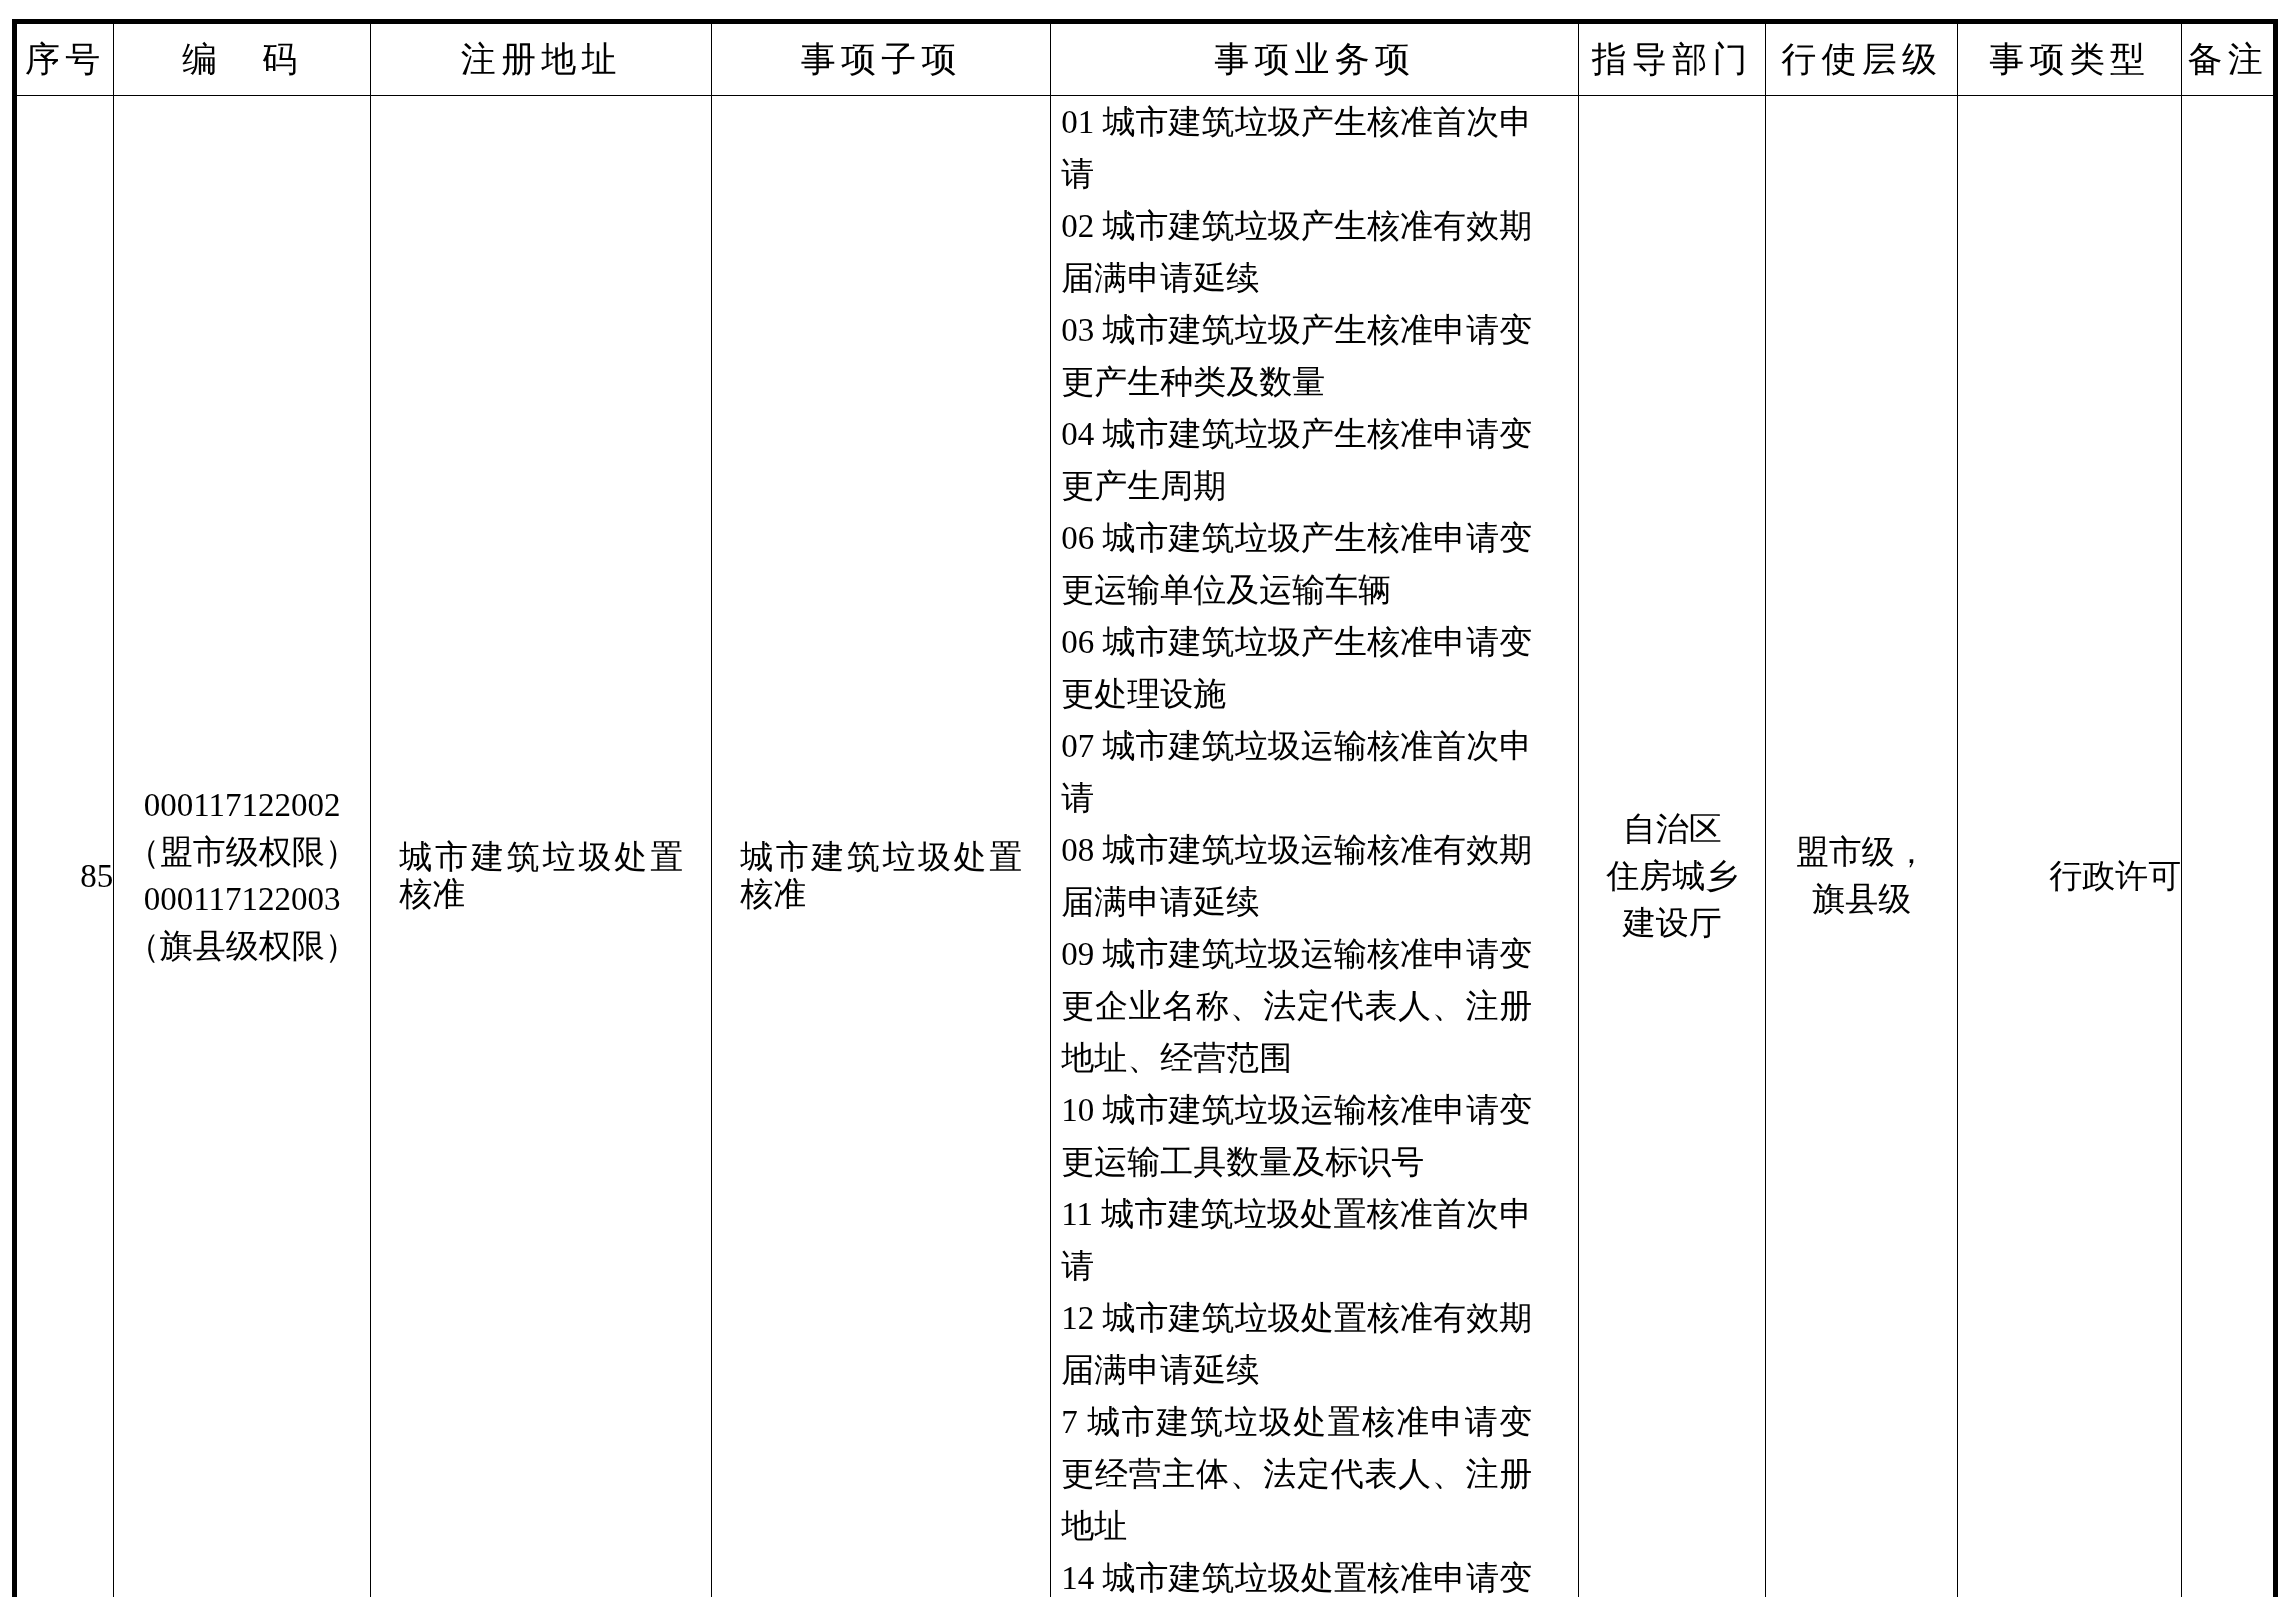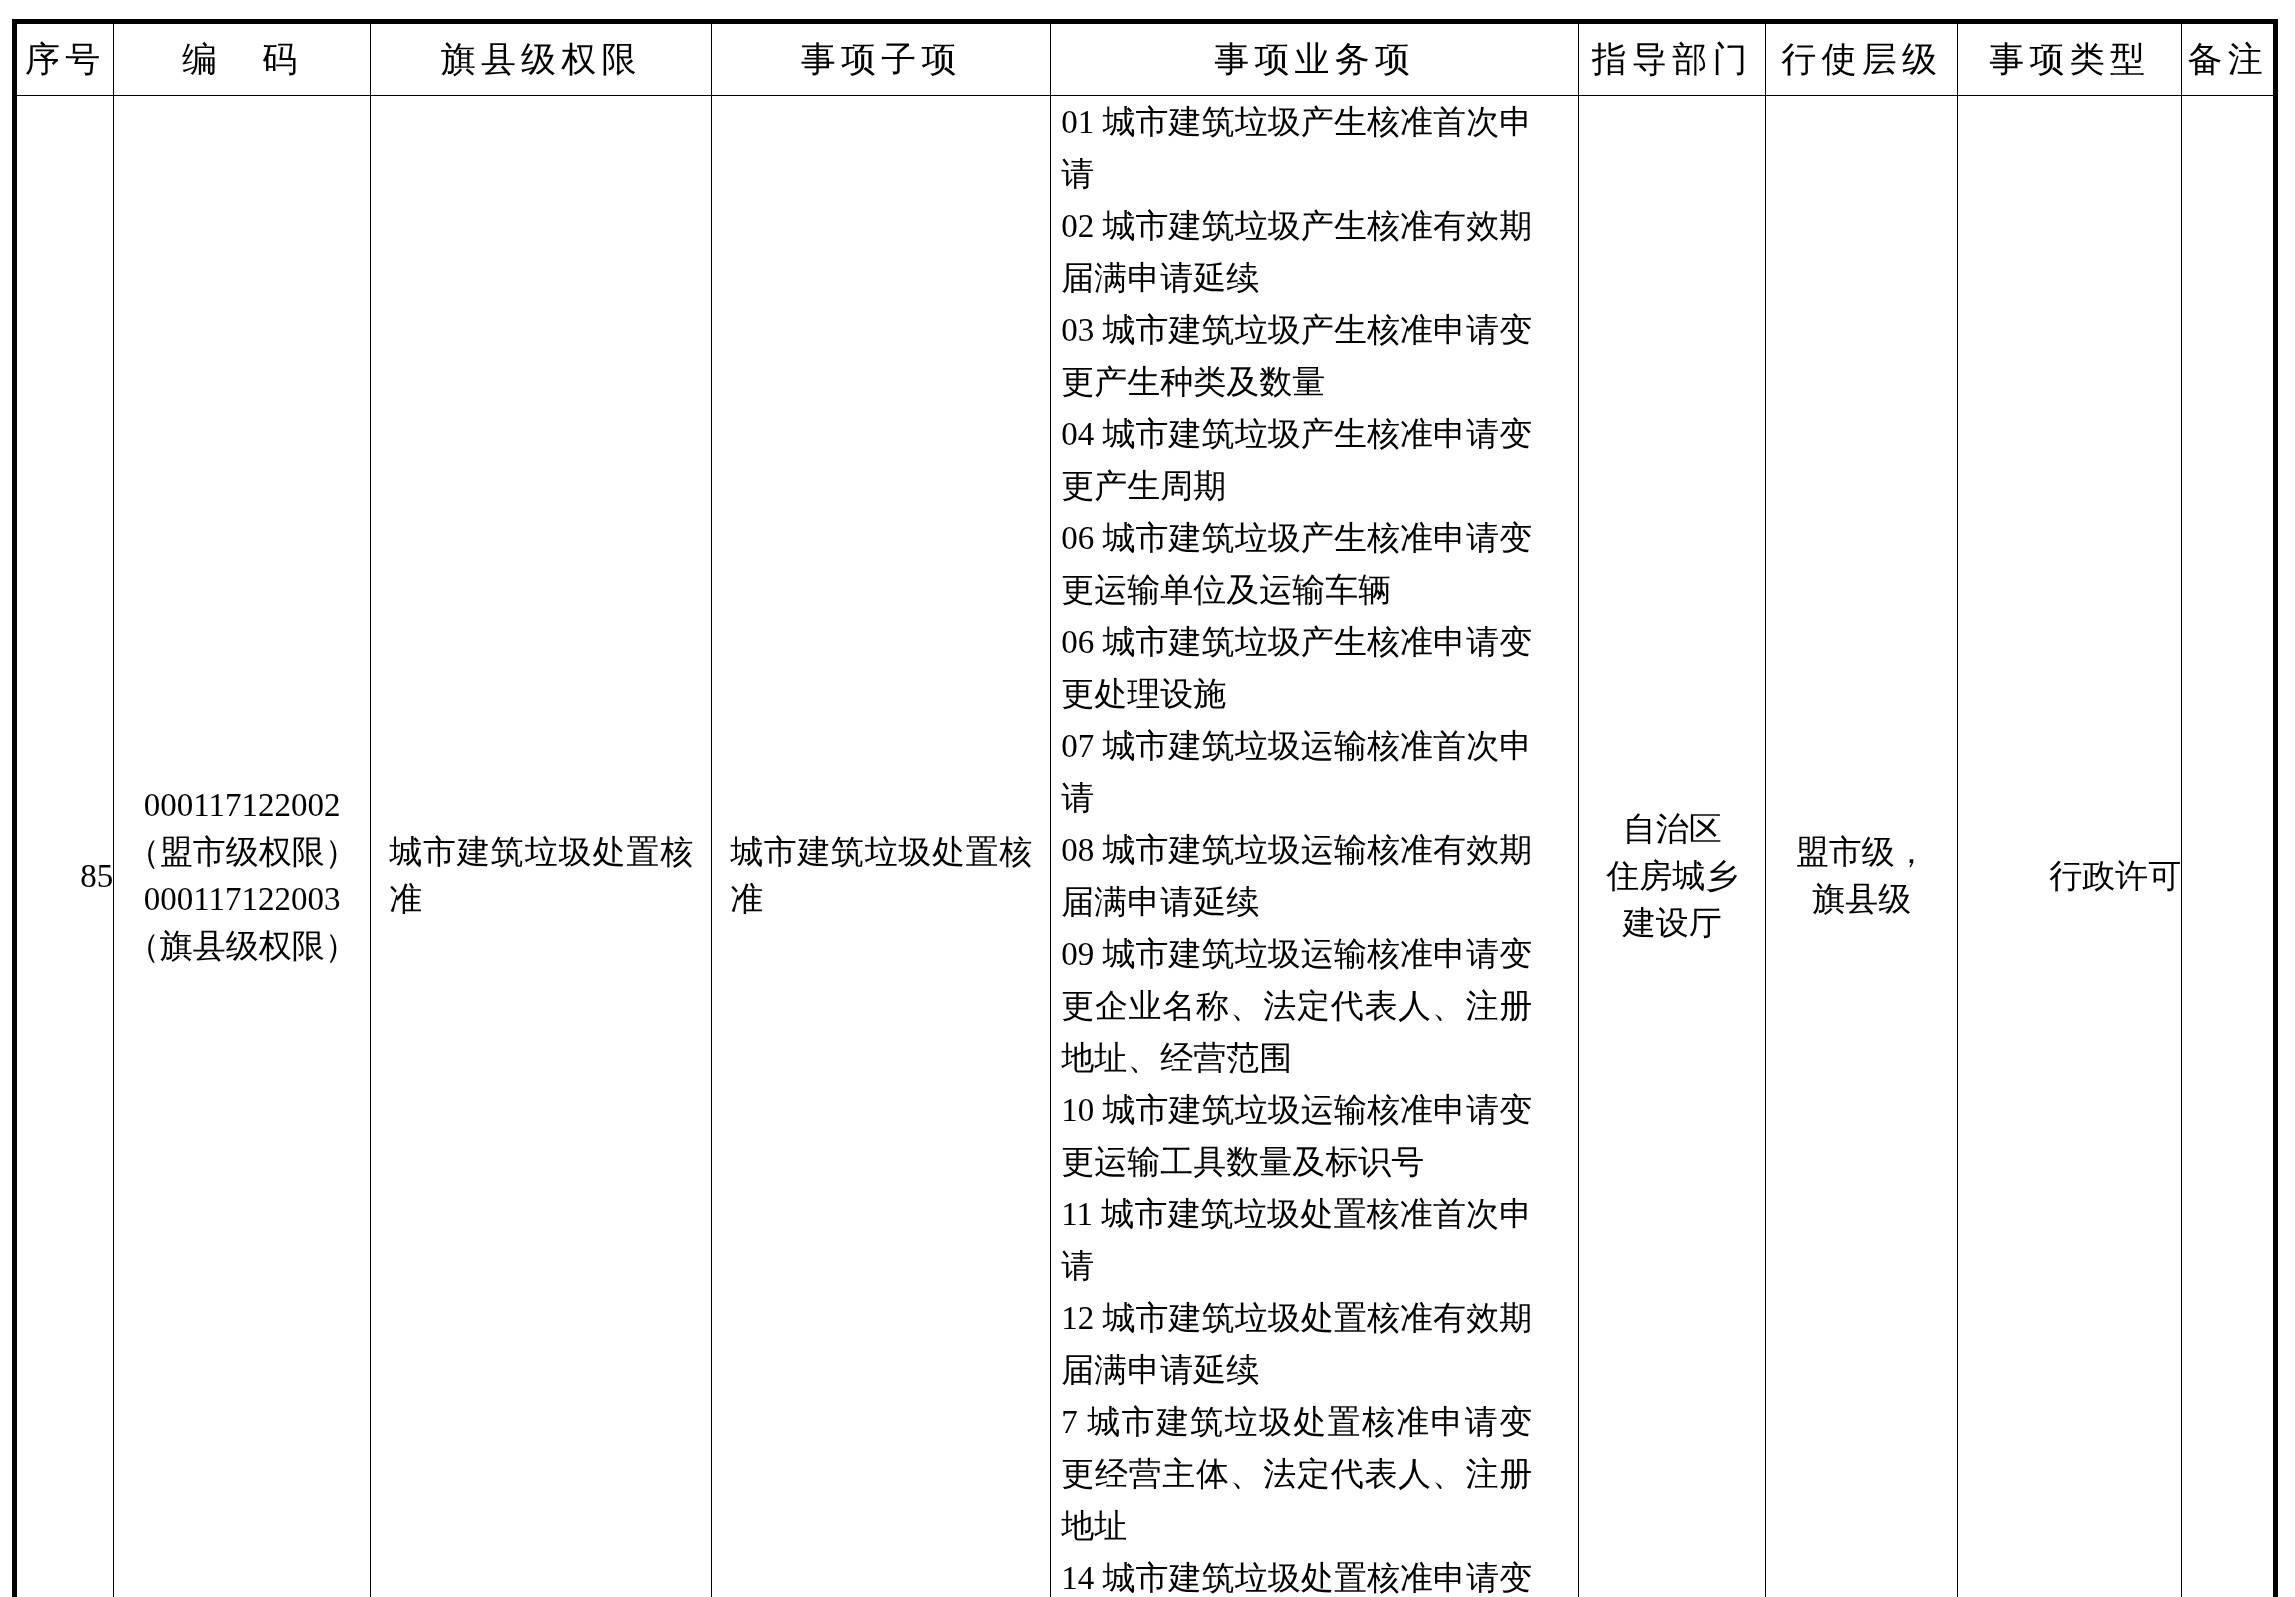--- a/index.html
+++ b/index.html
@@ -50,23 +50,23 @@
   }
   .center {
     text-align: right;
   }
   .pre {
     white-space: pre-line;
     line-height: 47px;
     text-align: center;
   }
   .wrap-just {
-    margin: 0 18px;
+    margin: 0 28px;
     text-align: justify;
-    line-height: 47px;
+    line-height: 37px;
   }
   .biz-wrap {
     width: 471px;
     margin-left: 10px;
     line-height: 52px;
   }
   .biz-wrap p {
     margin: 0;
     text-align: justify;
   }
@@ -84,21 +84,21 @@
       <col style="width:528px">
       <col style="width:187px">
       <col style="width:192px">
       <col style="width:224px">
       <col style="width:94px">
     </colgroup>
     <thead>
       <tr>
         <th>序号</th>
         <th>编　码</th>
-        <th>旗县级权限</th>
+        <th>注册地址</th>
         <th>事项子项</th>
         <th>事项业务项</th>
         <th>指导部门</th>
         <th>行使层级</th>
         <th>事项类型</th>
         <th>备注</th>
       </tr>
     </thead>
     <tbody>
       <tr>

